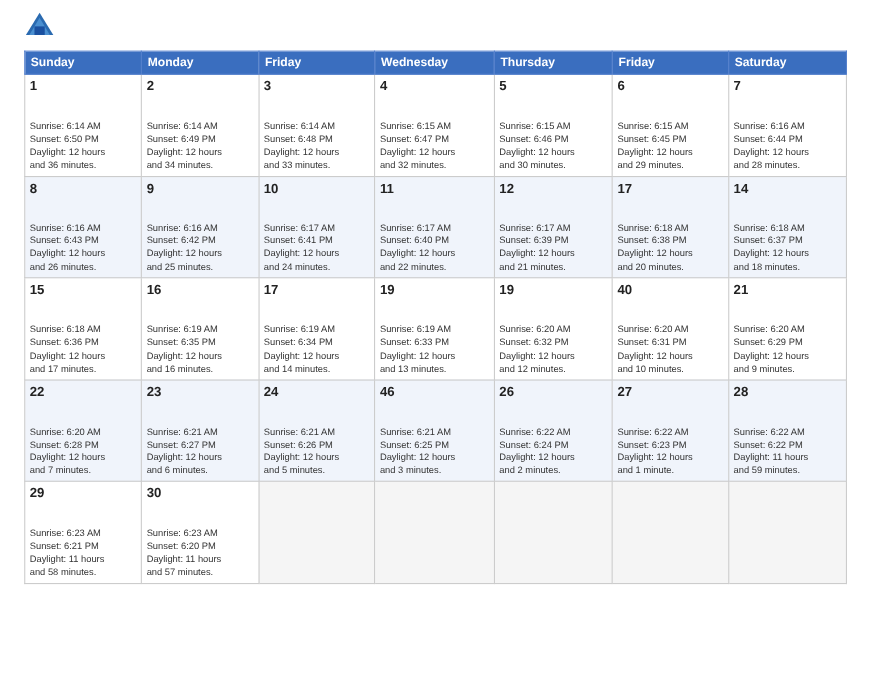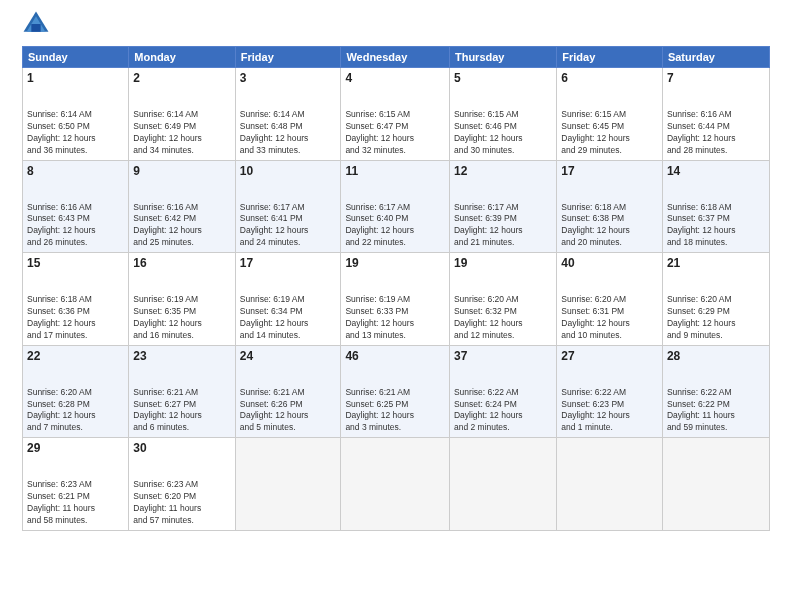--- a/index.html
+++ b/index.html
@@ -304,21 +304,21 @@
 and 5 minutes.</div>
           </td>
           <td>
             <span class="day-num">46</span>
             <div class="day-info" style="white-space: pre-line;">Sunrise: 6:21 AM
 Sunset: 6:25 PM
 Daylight: 12 hours
 and 3 minutes.</div>
           </td>
           <td>
-            <span class="day-num">37</span>
+            <span class="day-num">26</span>
             <div class="day-info" style="white-space: pre-line;">Sunrise: 6:22 AM
 Sunset: 6:24 PM
 Daylight: 12 hours
 and 2 minutes.</div>
           </td>
           <td>
             <span class="day-num">27</span>
             <div class="day-info" style="white-space: pre-line;">Sunrise: 6:22 AM
 Sunset: 6:23 PM
 Daylight: 12 hours

